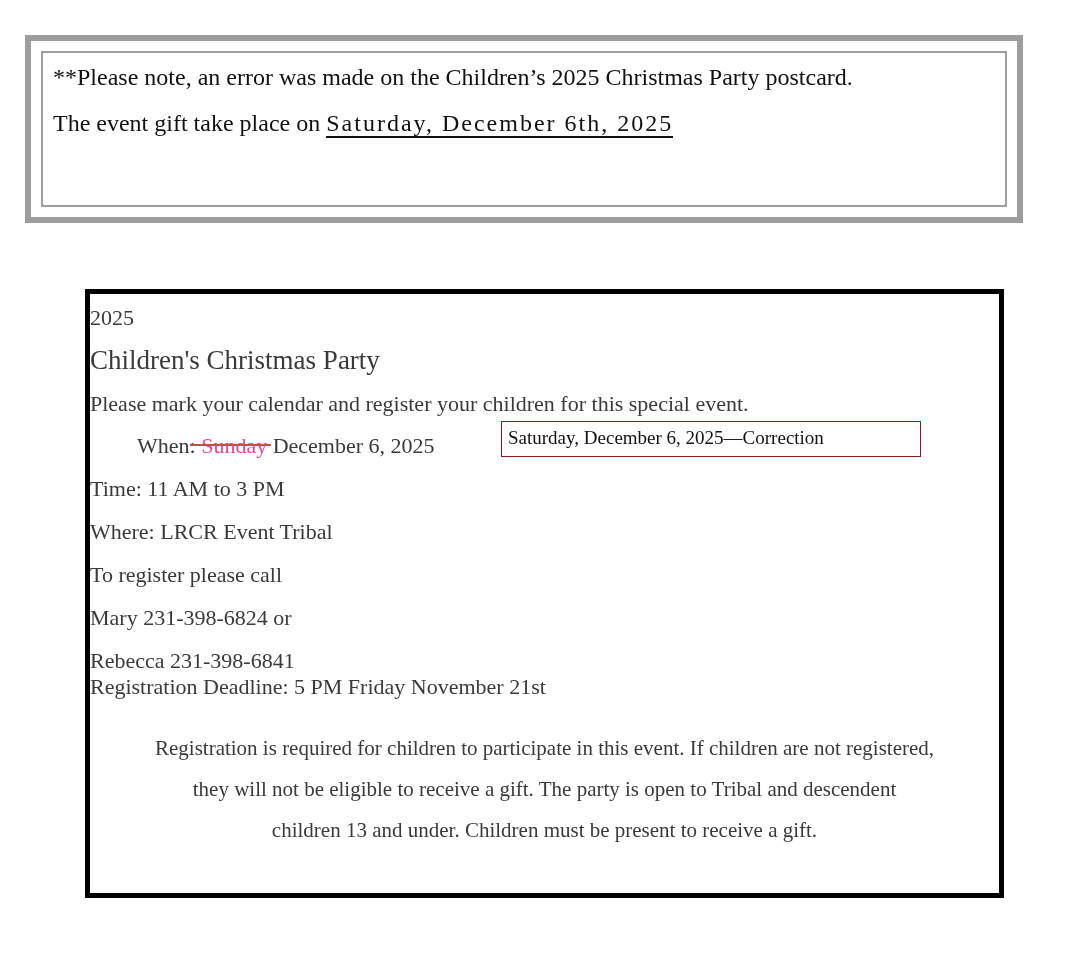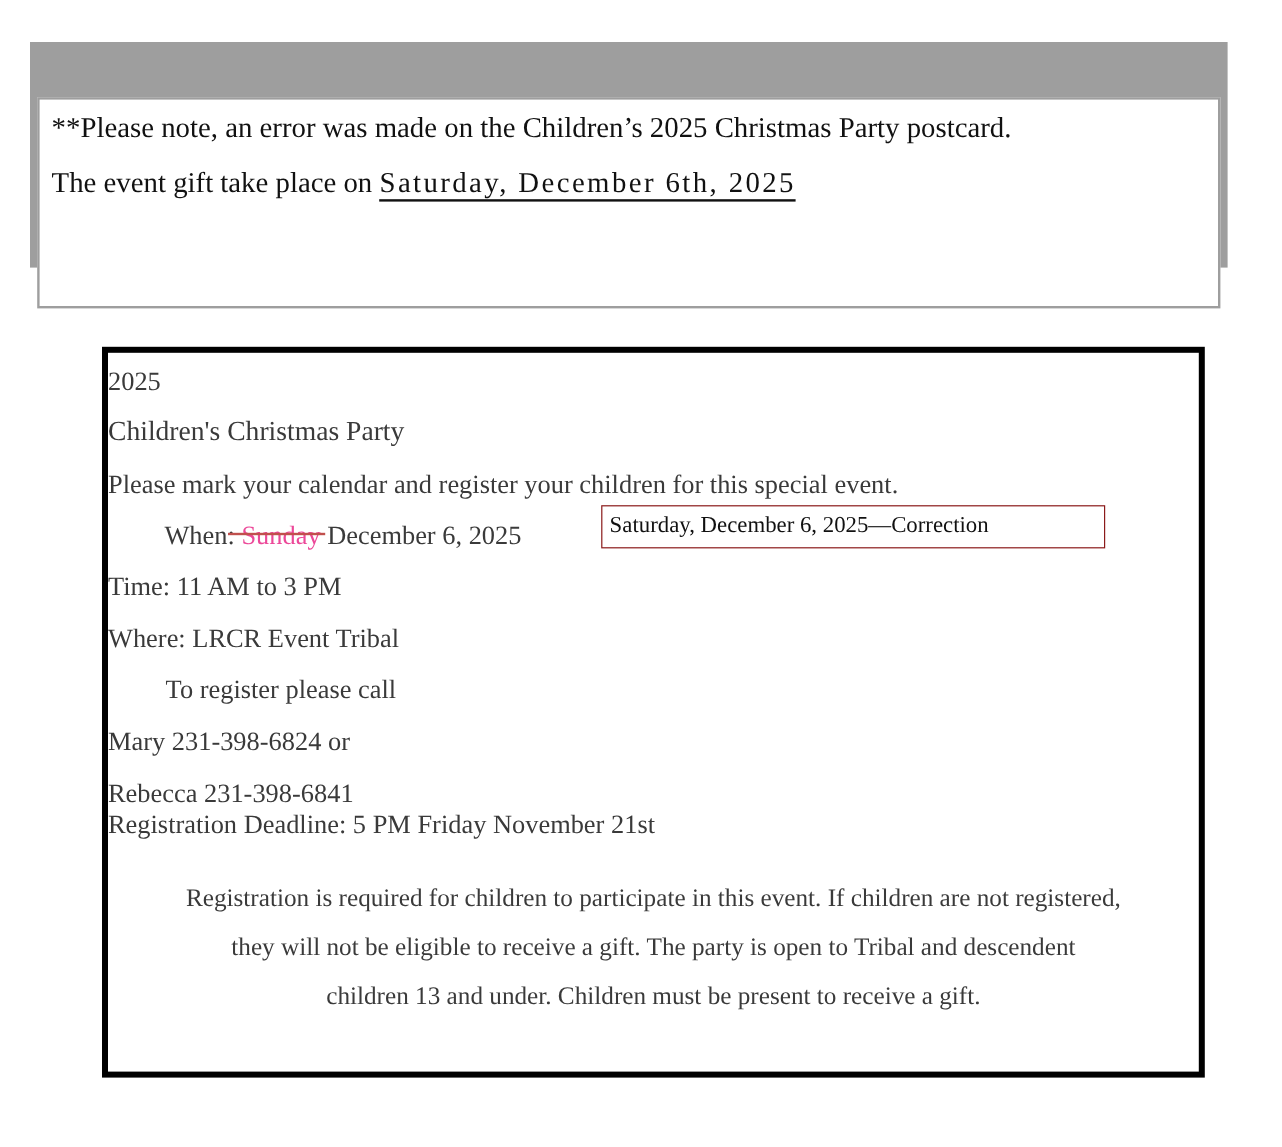--- a/index.html
+++ b/index.html
@@ -5,21 +5,21 @@
     html, body { margin: 0; padding: 0; background: #ffffff; }
     body { width: 1068px; height: 956px; position: relative; overflow: hidden;
            font-family: "Liberation Serif", "DejaVu Serif", serif; }
 
     
     .notice-outer {
       position: absolute; left: 25px; top: 35px; width: 998px; height: 188px;
       background: #9e9e9e; box-sizing: border-box; padding: 6px;
     }
     .notice-mid {
-      width: 100%; height: 100%; background: #ffffff; box-sizing: border-box; padding: 0; margin-top: 40px;
+      width: 100%; height: 100%; background: #ffffff; box-sizing: border-box; padding: 10px;
     }
     .notice-inner {
       width: 100%; height: 100%; box-sizing: border-box; border: 2px solid #9e9e9e;
       background: #ffffff; padding: 10px 0 0 10px; color: #111111;
     }
     .notice-line1 { font-size: 24px; line-height: 28px; margin: 0; }
     .notice-line2 { font-size: 24px; line-height: 28px; margin: 18px 0 0 0; }
     .notice-date {
       letter-spacing: 2px; border-bottom: 2px solid #111; padding-bottom: 0px;
     }
@@ -28,42 +28,42 @@
     .postcard {
       position: absolute; left: 85px; top: 289px; width: 919px; height: 609px;
       box-sizing: border-box; border: 5px solid #000000; background: #ffffff;
       color: #3a3a3a;
     }
     .pc-line {
       position: absolute; left: 0; right: 0; text-align: left;
       font-size: 22px; line-height: 26px; white-space: nowrap;
     }
     .pc-year { top: 11px; }
-    .pc-title { top: 53px; font-size: 23px; }
+    .pc-title { top: 53px; font-size: 27px; }
     .pc-intro { top: 97px; }
     .pc-when {
       position: absolute; left: 47px; top: 139px; font-size: 22px; line-height: 26px;
       white-space: nowrap;
     }
     .strike {
       position: relative; color: #ec4899;
     }
     .strike::after {
       content: ""; position: absolute; left: -6px; right: -4px; top: 50%;
       height: 2px; background: #c0504d; margin-top: -2px;
     }
     .correction-box {
       position: absolute; left: 411px; top: 127px; width: 420px; height: 36px;
       box-sizing: border-box; border: 1px solid #8b1a1a; background: #ffffff;
       padding: 4px 0 0 6px; font-size: 19px; line-height: 24px; color: #111111;
       white-space: nowrap;
     }
     .pc-time { top: 182px; }
     .pc-where { top: 225px; }
-    .pc-register { top: 268px; padding-left: 48px; }
+    .pc-register { top: 268px; }
     .pc-mary { top: 311px; }
     .pc-rebecca { top: 354px; }
     .pc-deadline { top: 380px; }
     .pc-para {
       position: absolute; left: 0; right: 0; top: 434px; text-align: center;
       font-size: 21px; line-height: 41px;
     }
   </style>
 </head>
 <body>

